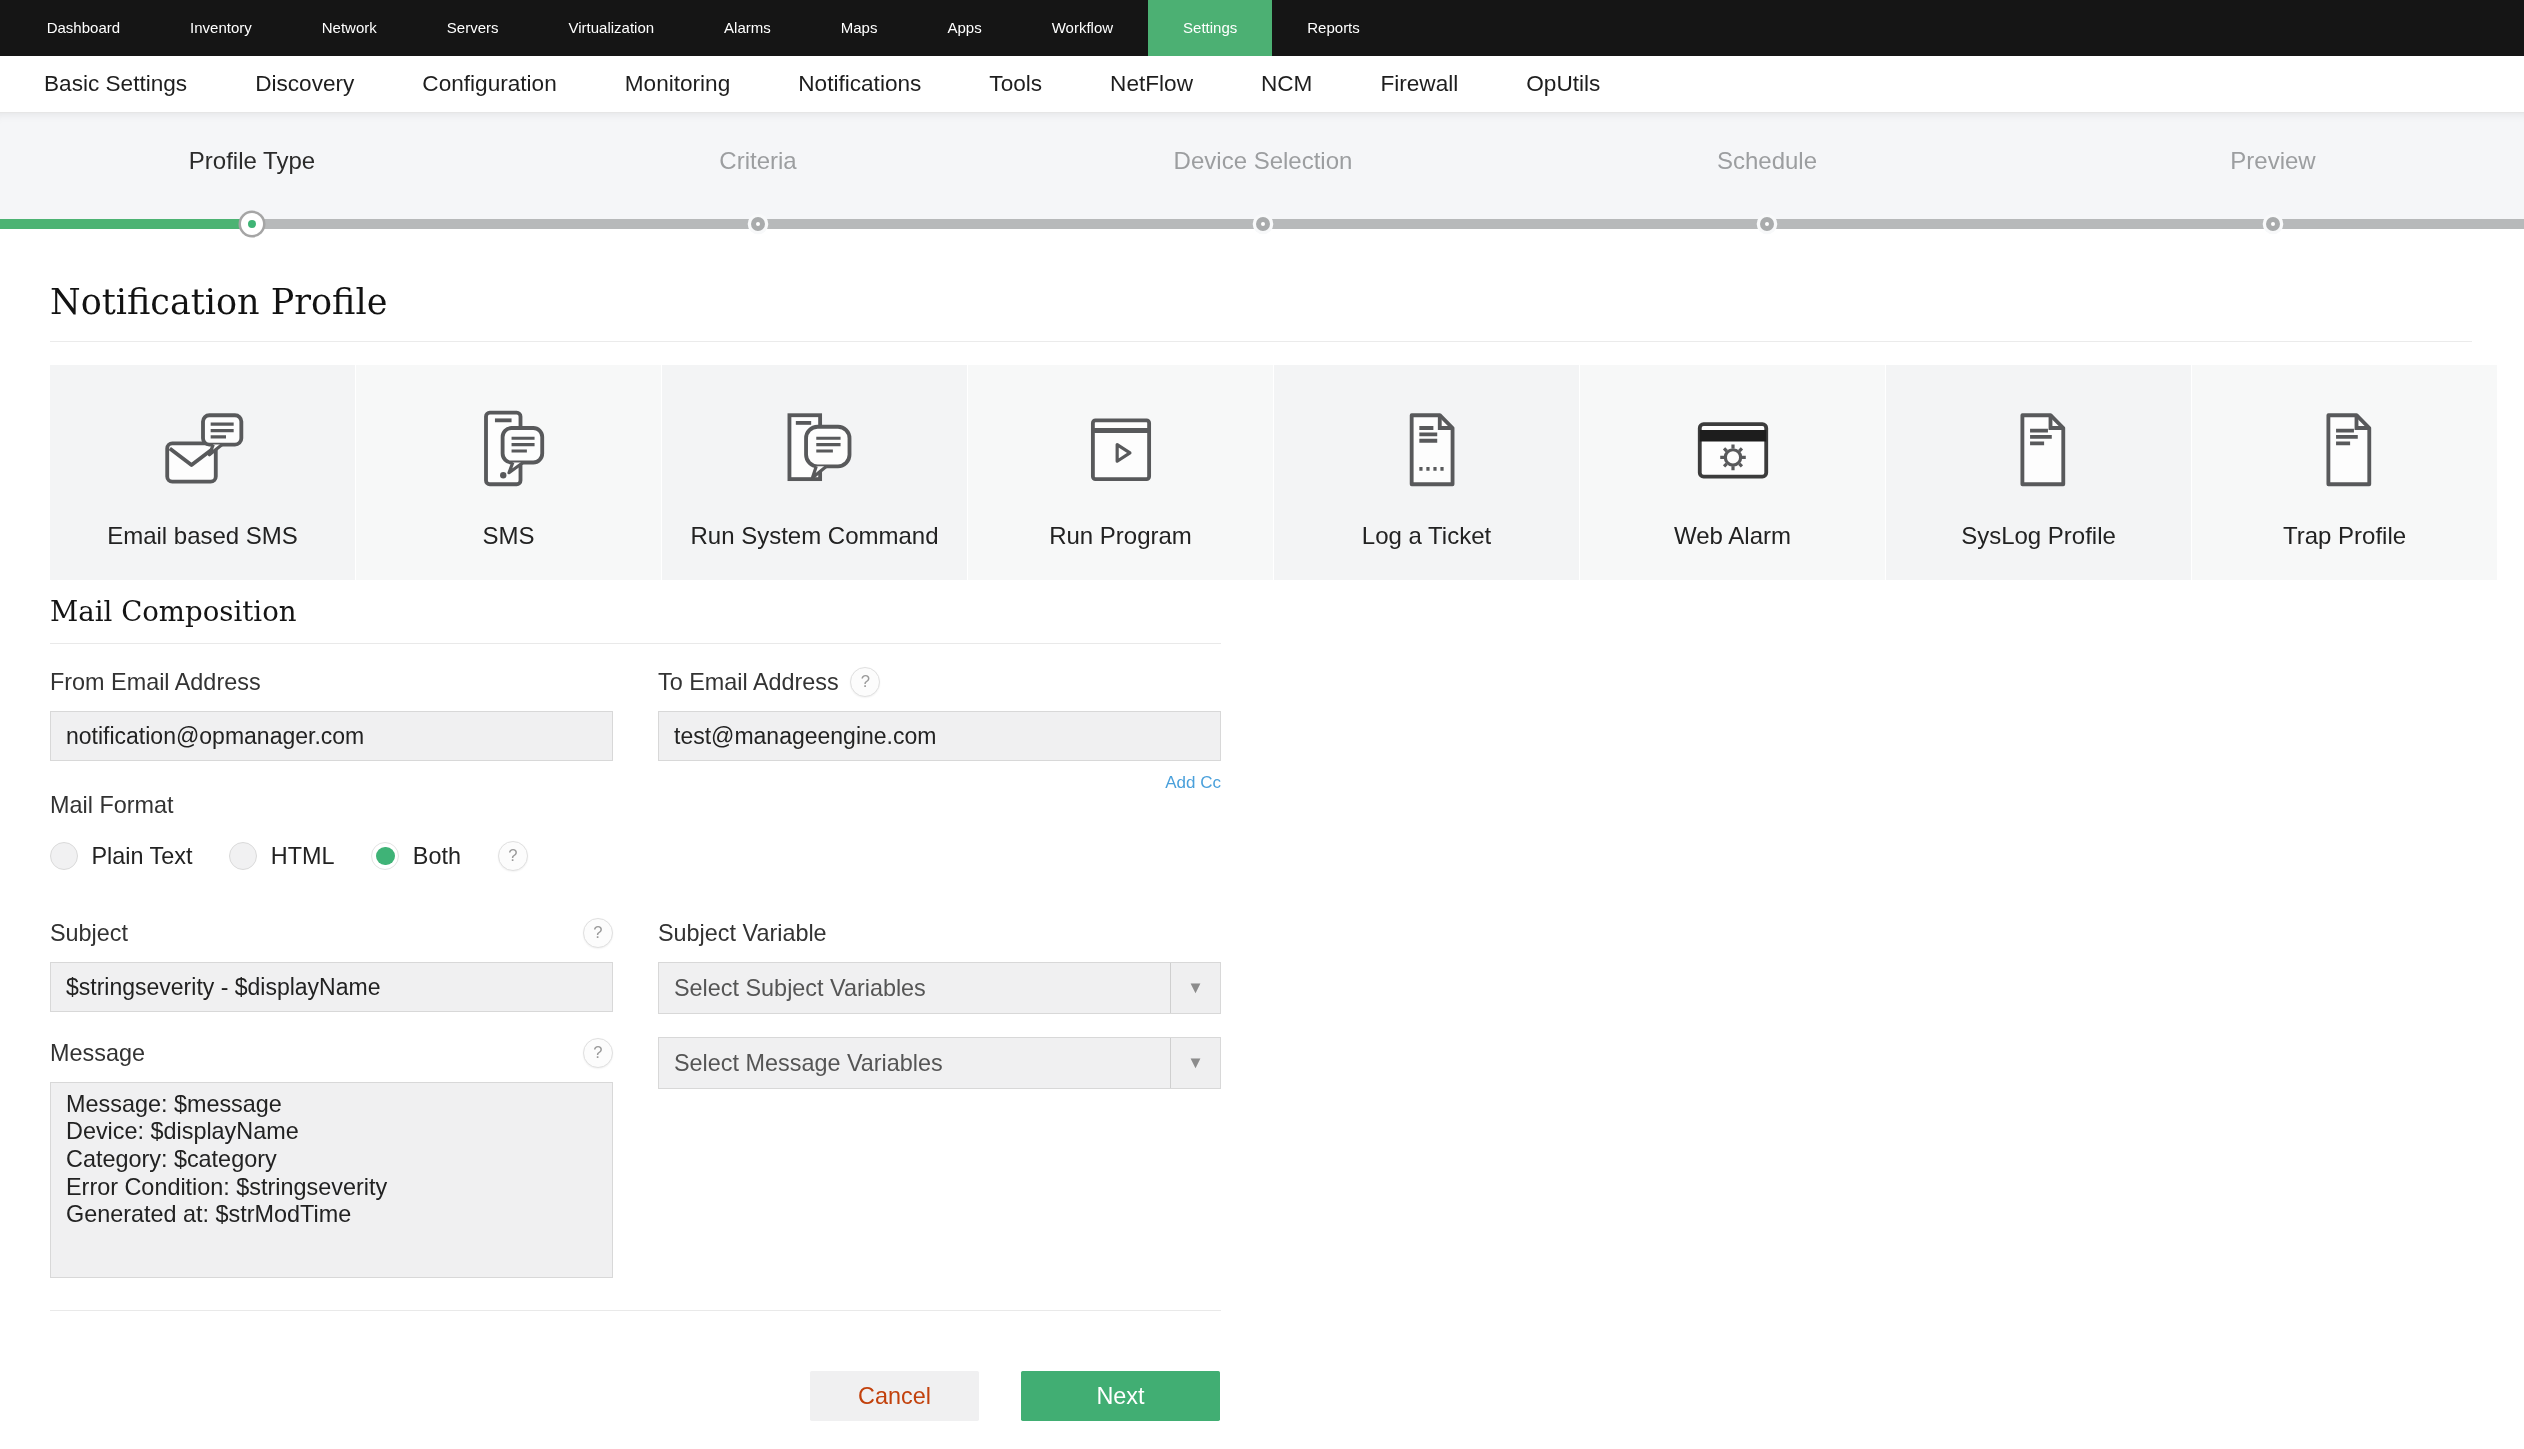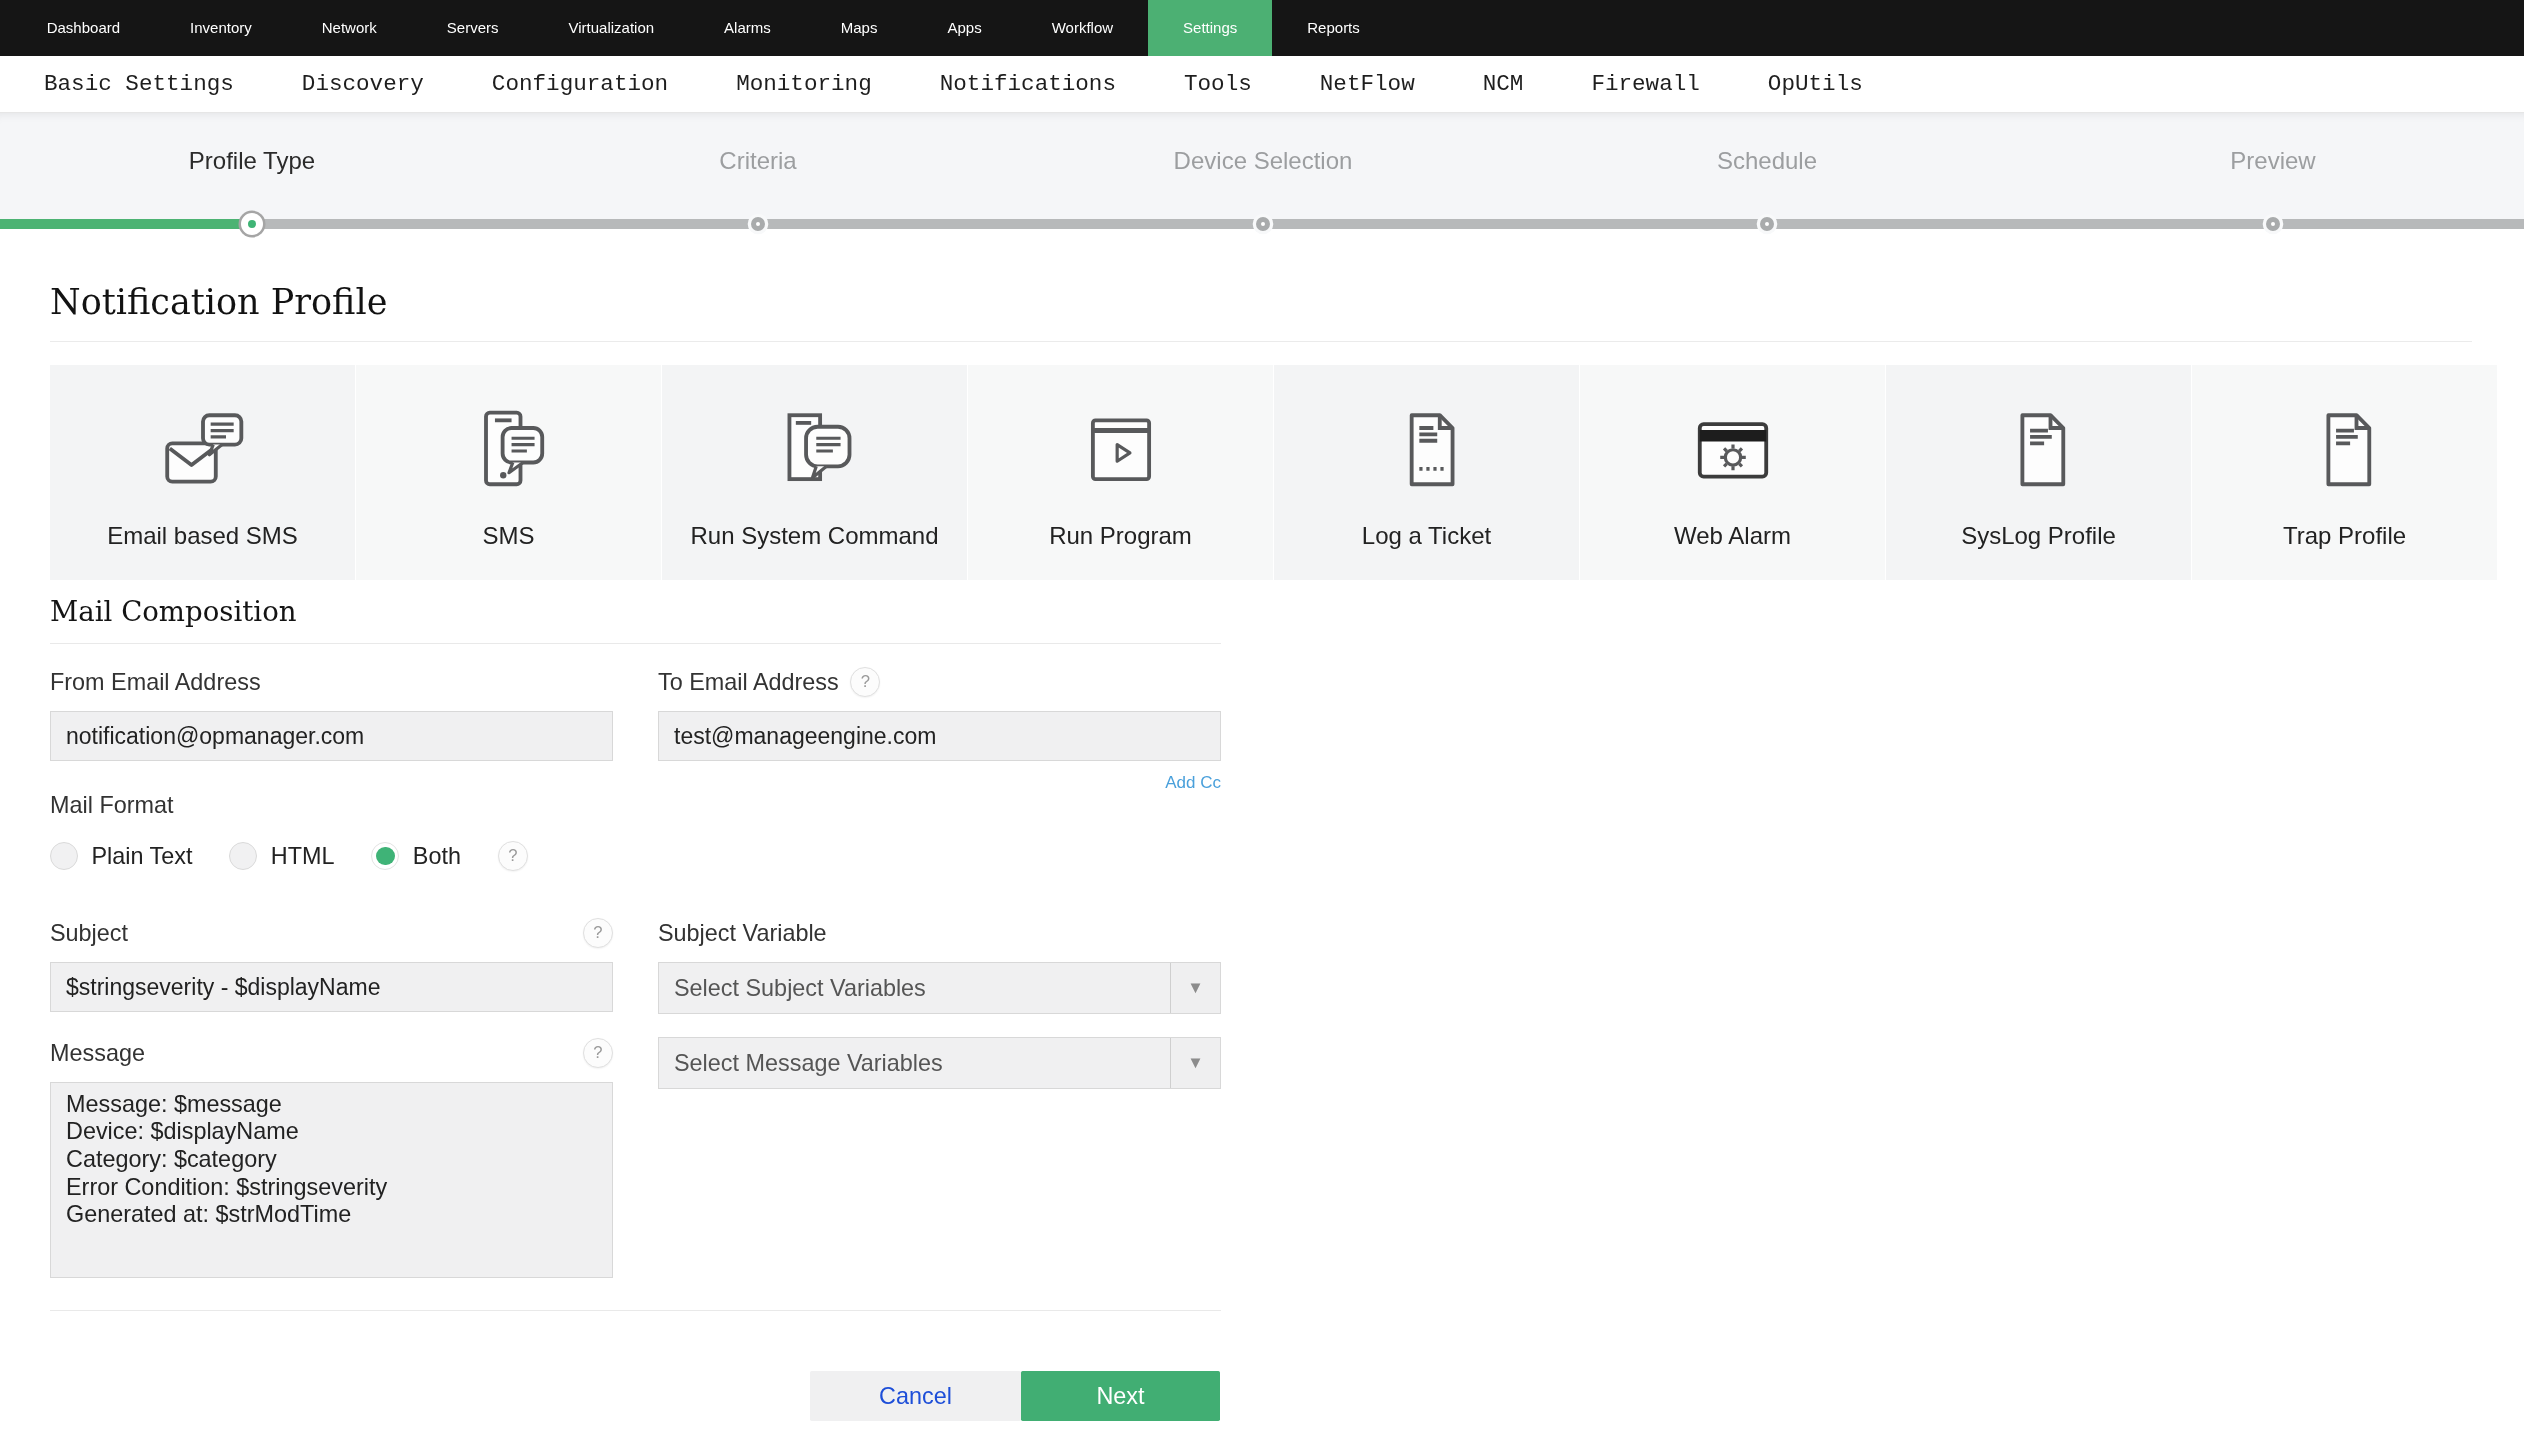--- a/index.html
+++ b/index.html
@@ -9,21 +9,21 @@
 
   
   .topnav { position:absolute; top:0; left:0; width:100%; height:56px;
             background:#151515; display:flex; align-items:stretch; padding-left:11.7px; }
   .topnav-item { color:#ffffff; font-size:15px; line-height:56px; padding:0 35px; cursor:pointer; white-space:nowrap; }
   .topnav-item.active { background:#4cb073; }
 
   
   .subnav { position:absolute; top:56px; left:0; width:100%; height:57px; background:#ffffff;
             border-bottom:0.8px solid #e6e6e6; display:flex; align-items:stretch; padding-left:10px; }
-  .subnav-item { color:#1e1e1e; font-size:22.6px; line-height:56px; padding:0 34px; cursor:pointer; white-space:nowrap;font-family:Liberation Mono, monospace; }
+  .subnav-item { color:#1e1e1e; font-size:22.6px; line-height:56px; padding:0 34px; cursor:pointer; white-space:nowrap; }
 
   
   .stepper-band { position:absolute; top:113px; left:0; width:100%; height:111px; background:#f5f6f8;
                   box-shadow:inset 0 8.4px 8.4px -6.7px rgba(0,0,0,0.07); }
   .step-label { position:absolute; top:147px; transform:translateX(-50%); font-size:24px; color:#9c9ea0; white-space:nowrap; }
   .step-label.active { color:#2b2b2b; }
   .step-track { position:absolute; top:219px; left:0; width:100%; height:10px; background:#b7b9ba; }
   .step-progress { position:absolute; top:0; left:0; height:10px; background:#4cb373; }
   .step-dot { position:absolute; top:224px; transform:translate(-50%,-50%); border-radius:50%; }
   .step-dot.active { width:22px; height:22px; background:#3fb475; border:7.5px solid #ffffff;
@@ -90,21 +90,21 @@
 
   .fselect { position:relative; width:100%; height:52px; background:#f0f0f1; border:0.8px solid #d8d8d8; cursor:pointer; }
   .fselect-text { line-height:50px; padding-left:15px; font-size:23.4px; color:#555555; }
   .fselect-arrow { position:absolute; top:0; right:0; width:50px; height:100%; background:#efeff0;
                    border-left:0.8px solid #cfcfcf; display:flex; align-items:center; justify-content:center;
                    color:#8c8c8c; font-size:16.7px; }
 
   
   .btn { position:absolute; top:1371px; height:50px; border:none; font-family:"Liberation Sans", sans-serif;
          font-size:23.4px; cursor:pointer; border-radius:1.7px; }
-  .btn-cancel { left:810px; width:211px; background:#f0f0f1; color:#1d4ed8; }
+  .btn-cancel { left:810px; width:169px; background:#f0f0f1; color:#c2410c; }
   .btn-next { left:1021px; width:199px; background:#41ae73; color:#ffffff; }
 
   .icon-svg { display:block; }
 </style>
 </head>
 <body>
 
 <div class="app">
 
   <nav class="topnav">

